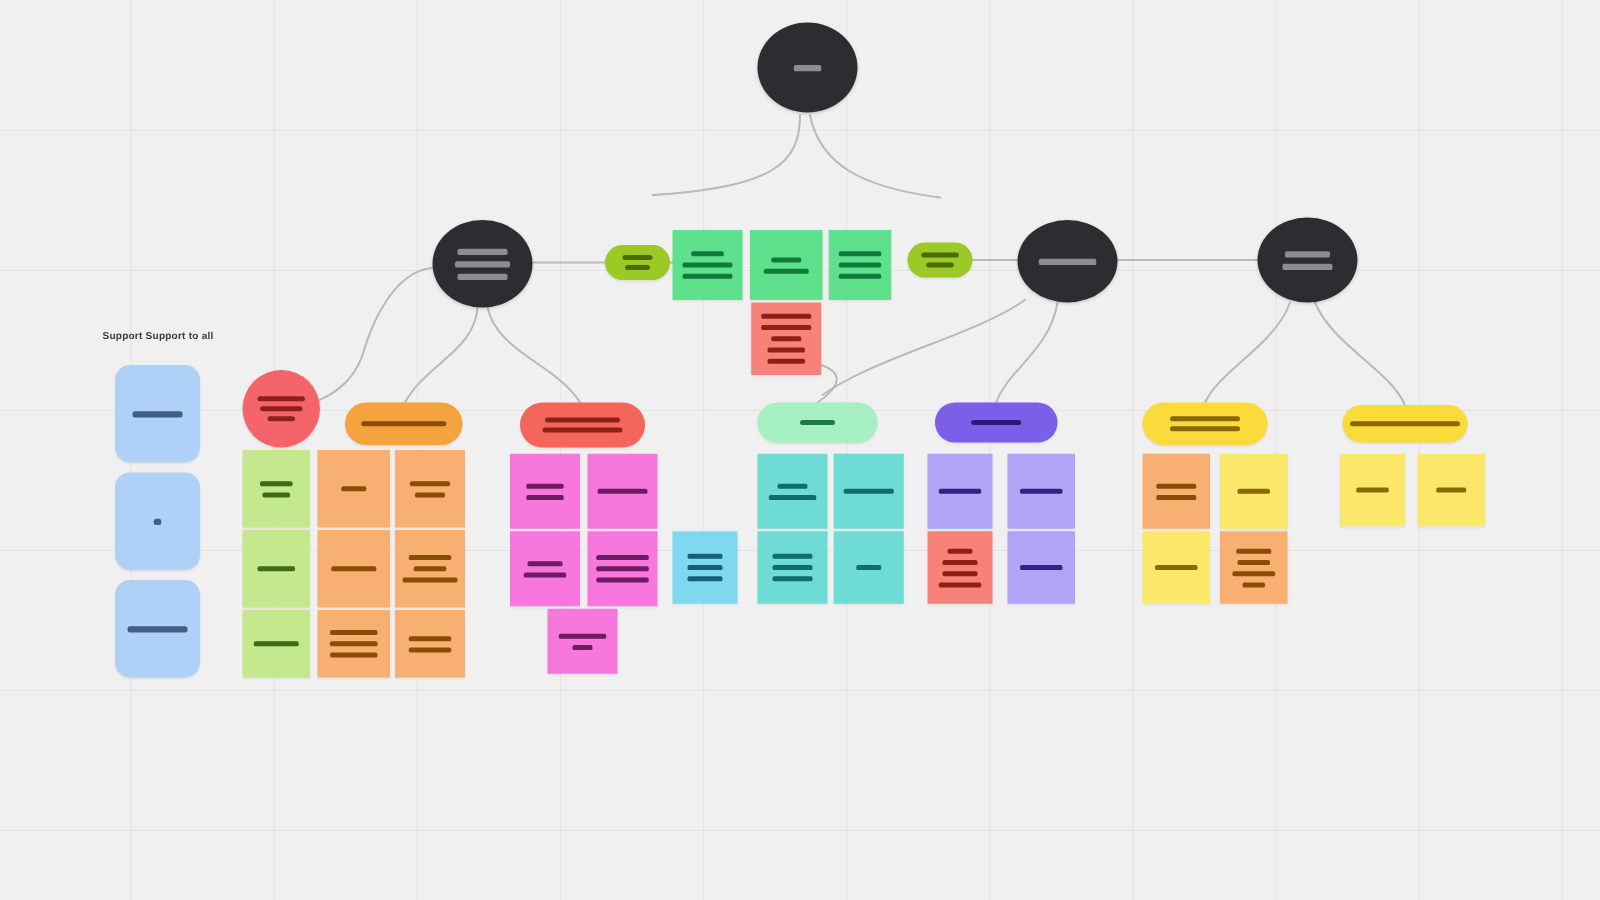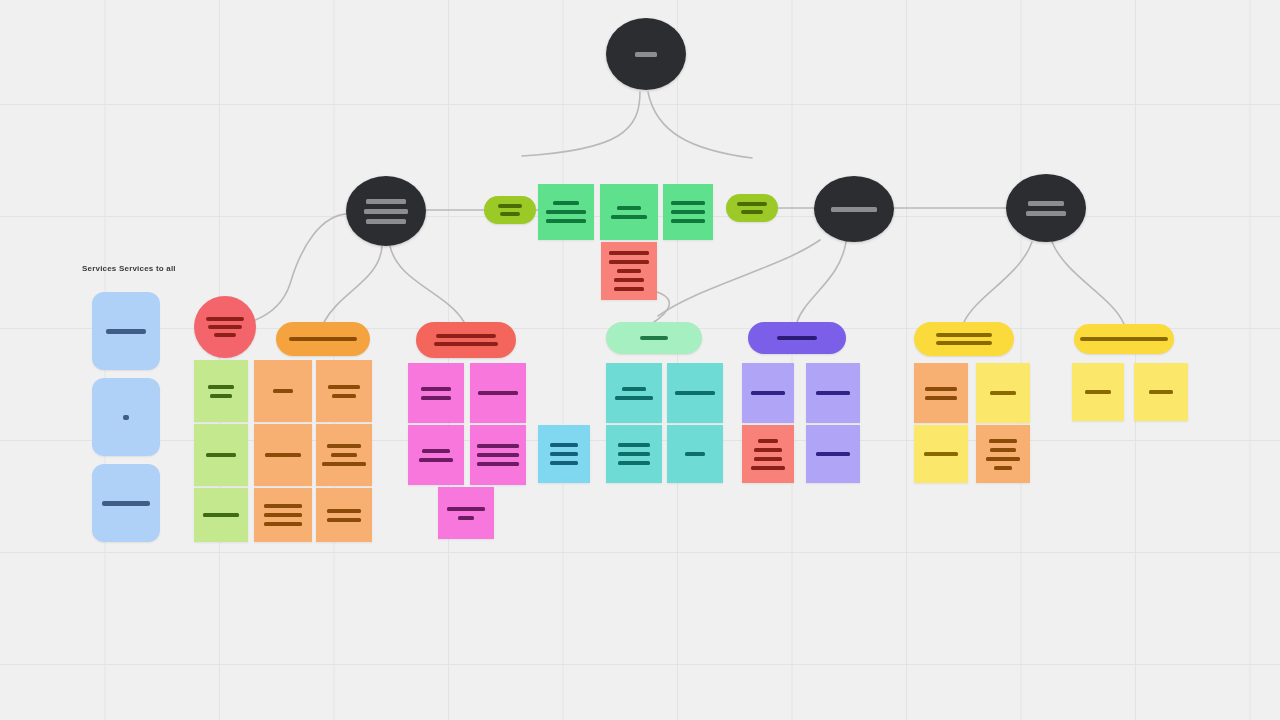--- a/index.html
+++ b/index.html
@@ -83,21 +83,21 @@
       <path d="M 352 214 C 320 212, 300 250, 290 284 C 282 308, 262 318, 250 322" fill="none" stroke="#b9b9b9" stroke-width="1.6" stroke-linecap="round"></path>
       <path d="M 382 246 C 380 280, 340 292, 324 322" fill="none" stroke="#b9b9b9" stroke-width="1.6" stroke-linecap="round"></path>
       <path d="M 390 246 C 398 282, 446 292, 464 322" fill="none" stroke="#b9b9b9" stroke-width="1.6" stroke-linecap="round"></path>
       <path d="M 657 292 C 680 300, 666 314, 654 322" fill="none" stroke="#b9b9b9" stroke-width="1.6" stroke-linecap="round"></path>
       <path d="M 820 240 C 780 268, 700 286, 658 316" fill="none" stroke="#b9b9b9" stroke-width="1.6" stroke-linecap="round"></path>
       <path d="M 846 242 C 840 280, 806 296, 797 322" fill="none" stroke="#b9b9b9" stroke-width="1.6" stroke-linecap="round"></path>
       <path d="M 1032 242 C 1020 276, 976 296, 964 322" fill="none" stroke="#b9b9b9" stroke-width="1.6" stroke-linecap="round"></path>
       <path d="M 1052 242 C 1066 276, 1112 296, 1124 324" fill="none" stroke="#b9b9b9" stroke-width="1.6" stroke-linecap="round"></path>
     </svg>
 
-  <div class="section-label" style="left:82px;top:264px;">Services Services to all</div>
+  <div class="section-label" style="left:82px;top:264px;">Support Support to all</div>
 
   <div id="layer">
       <div class="node topic blurwrap" style="left: 606px; top: 18px; width: 80px; height: 72px;">
         <div class="ln" style="width: 22px; background: rgb(139, 141, 145);"></div>
       </div>
       <div class="node topic blurwrap" style="left: 346px; top: 176px; width: 80px; height: 70px;">
         <div class="ln" style="width: 40px; background: rgb(139, 141, 145);"></div>
         <div class="ln" style="width: 44px; background: rgb(139, 141, 145);"></div>
         <div class="ln" style="width: 40px; background: rgb(139, 141, 145);"></div>
       </div>

